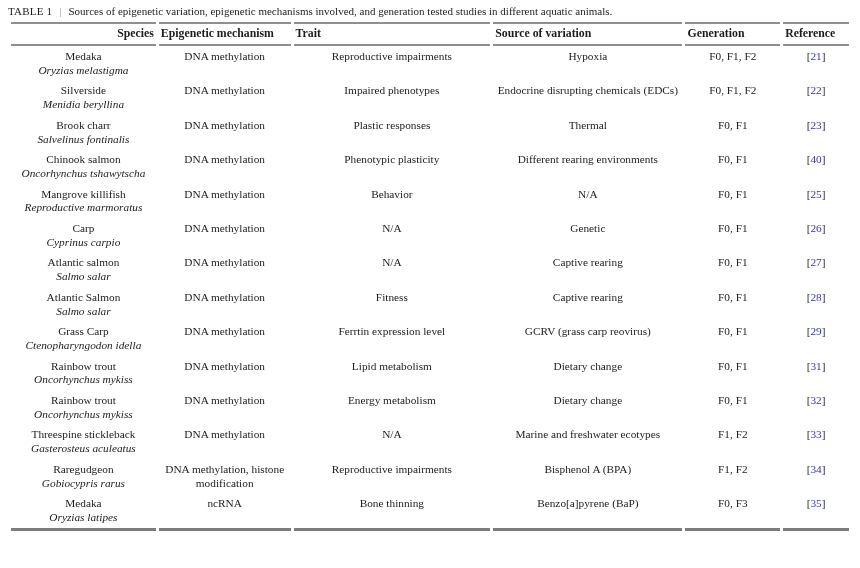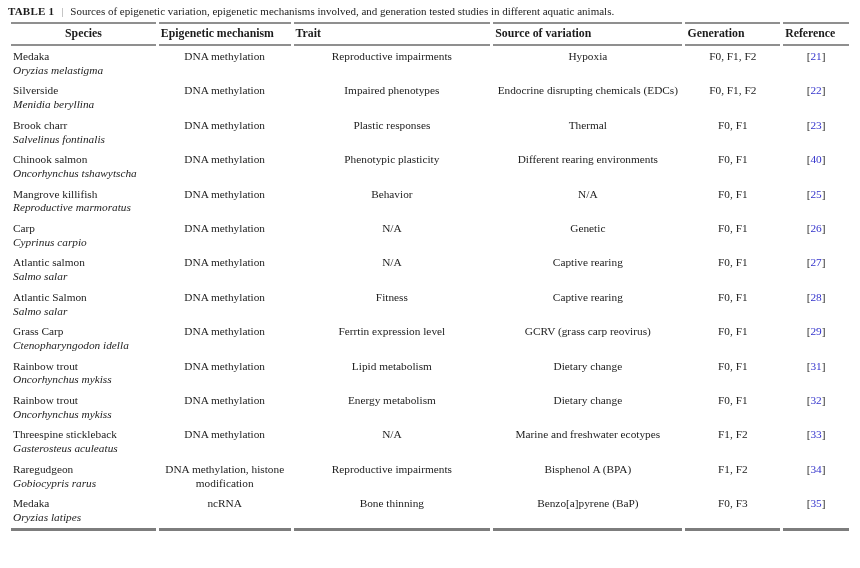--- a/index.html
+++ b/index.html
@@ -13,21 +13,21 @@
     padding: 5px 8px 0 8px;
     font-family: "Liberation Serif", "DejaVu Serif", serif;
     color: var(--text-color, #1c1c1c);
   }
   .caption {
     font-size: 11px;
     line-height: 13px;
     white-space: nowrap;
     overflow: hidden;
   }
-  .cap-label { font-weight: bold; letter-spacing: 0.2px; }
+  .cap-label { font-weight: normal; letter-spacing: 0.2px; }
   .cap-sep { color: #9a9a9a; margin: 0 7px; }
   .cap-text { color: #222; }
 
   table.data-table {
     width: 844px;
     margin-top: 4px;
     border-collapse: separate;
     border-spacing: 3px 0;
     table-layout: fixed;
   }
@@ -35,30 +35,30 @@
     font-size: 11.8px;
     line-height: 13px;
     font-weight: bold;
     padding: 3px 2px 4px 2px;
     border-top: 2px solid var(--rule-color, #8f8f8f);
     border-bottom: 2px solid var(--rule-color, #8f8f8f);
     vertical-align: middle;
     white-space: nowrap;
     overflow: hidden;
   }
-  th.c-species { text-align: center; padding-left: 2px; margin-top: 32px; }
+  th.c-species { text-align: right; padding-left: 2px; margin-top: 32px; }
   th.c-center { text-align: left; }
   td {
     font-size: 11.3px;
     line-height: 13.7px;
     padding: 4px 2px 3px 2px;
     vertical-align: top;
   }
   tr:last-child td { border-bottom: 3.5px solid #7d7d7d; }
-  td.c-species { text-align: left; }
+  td.c-species { text-align: center; }
   td.c-center { text-align: center; }
   .common { display: block; }
   .latin { display: block; font-style: italic; }
   .bracket { color: #2a2a2a; }
   .ref-link {
     color: var(--ref-color, #3333cc);
     text-decoration: none;
     cursor: pointer;
     text-align: center;
   }

